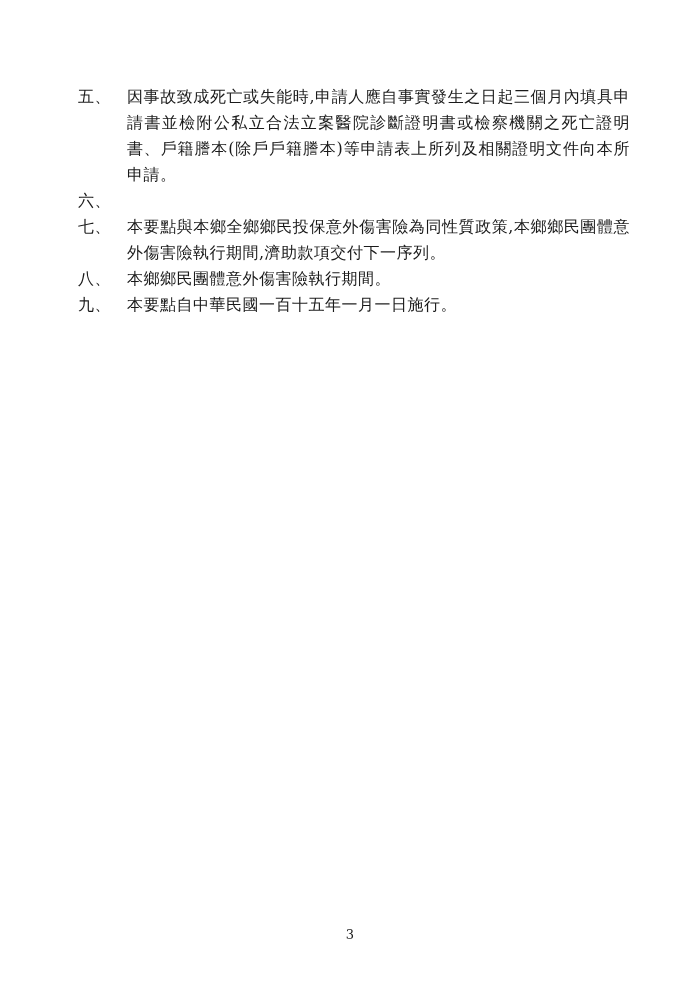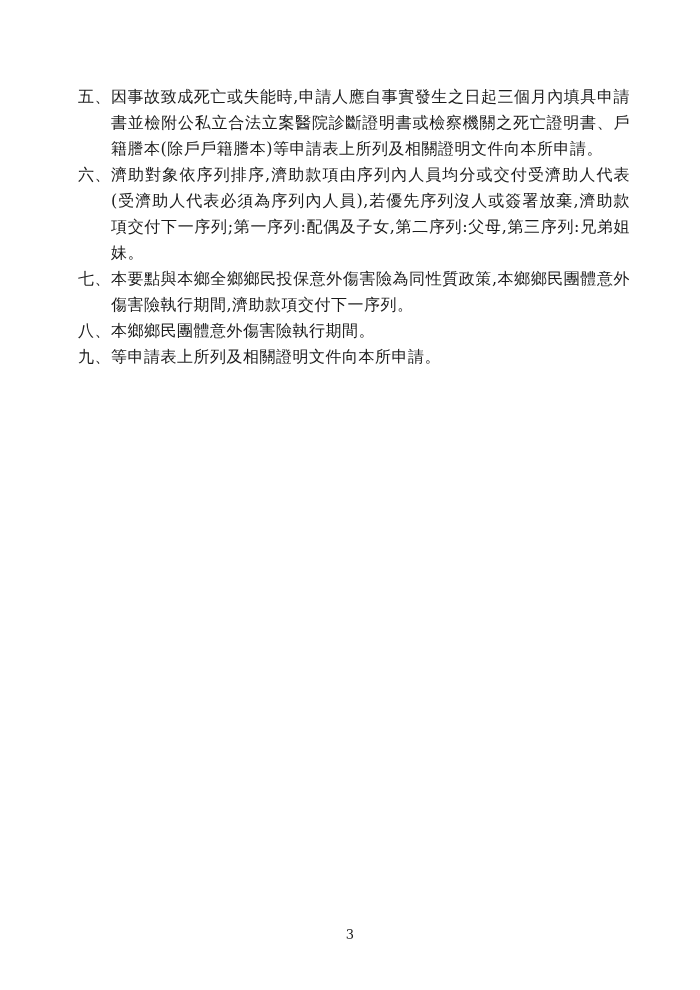--- a/index.html
+++ b/index.html
@@ -30,20 +30,21 @@
     display: flex;
     align-items: flex-start;
   }
   .clause-num {
     flex: 0 0 auto;
     white-space: nowrap;
   }
   .clause-paras {
     flex: 1 1 auto;
     min-width: 0;
+    margin-left: 16px;
   }
   .clause-paras p {
     margin: 0;
     text-align: justify;
     text-justify: inter-ideograph;
   }
   .page-number {
     position: absolute;
     top: 927px;
     left: 0;
@@ -63,41 +64,40 @@
     <div class="clause">
       <span class="clause-num">五、</span>
       <div class="clause-paras">
         <p>因事故致成死亡或失能時,申請人應自事實發生之日起三個月內填具申請書並檢附公私立合法立案醫院診斷證明書或檢察機關之死亡證明書、戶籍謄本(除戶戶籍謄本)等申請表上所列及相關證明文件向本所申請。</p>
       </div>
     </div>
 
     <div class="clause">
       <span class="clause-num">六、</span>
       <div class="clause-paras">
-        <p>濟助對象依序列排序,濟助款項由序列內人員均分或交付受濟助人代表(受濟助人代表必須為序列內人員),若優先序列沒人或簽署放棄,濟助款項交付下一序列;第一序列:配偶及子女,第二序列:父母,第三序列:兄弟姐妹。</p>
       </div>
     </div>
 
     <div class="clause">
       <span class="clause-num">七、</span>
       <div class="clause-paras">
         <p>本要點與本鄉全鄉鄉民投保意外傷害險為同性質政策,本鄉鄉民團體意外傷害險執行期間,濟助款項交付下一序列。</p>
       </div>
     </div>
 
     <div class="clause">
       <span class="clause-num">八、</span>
       <div class="clause-paras">
         <p>本鄉鄉民團體意外傷害險執行期間。</p>
       </div>
     </div>
 
     <div class="clause">
       <span class="clause-num">九、</span>
       <div class="clause-paras">
-        <p>等申請表上所列及相關證明文件向本所申請。</p>
+        <p>本要點自中華民國一百十五年一月一日施行。</p>
       </div>
     </div>
 
   </div>
 
   <div class="page-number">3</div>
 </div>
 
 </body></html>

